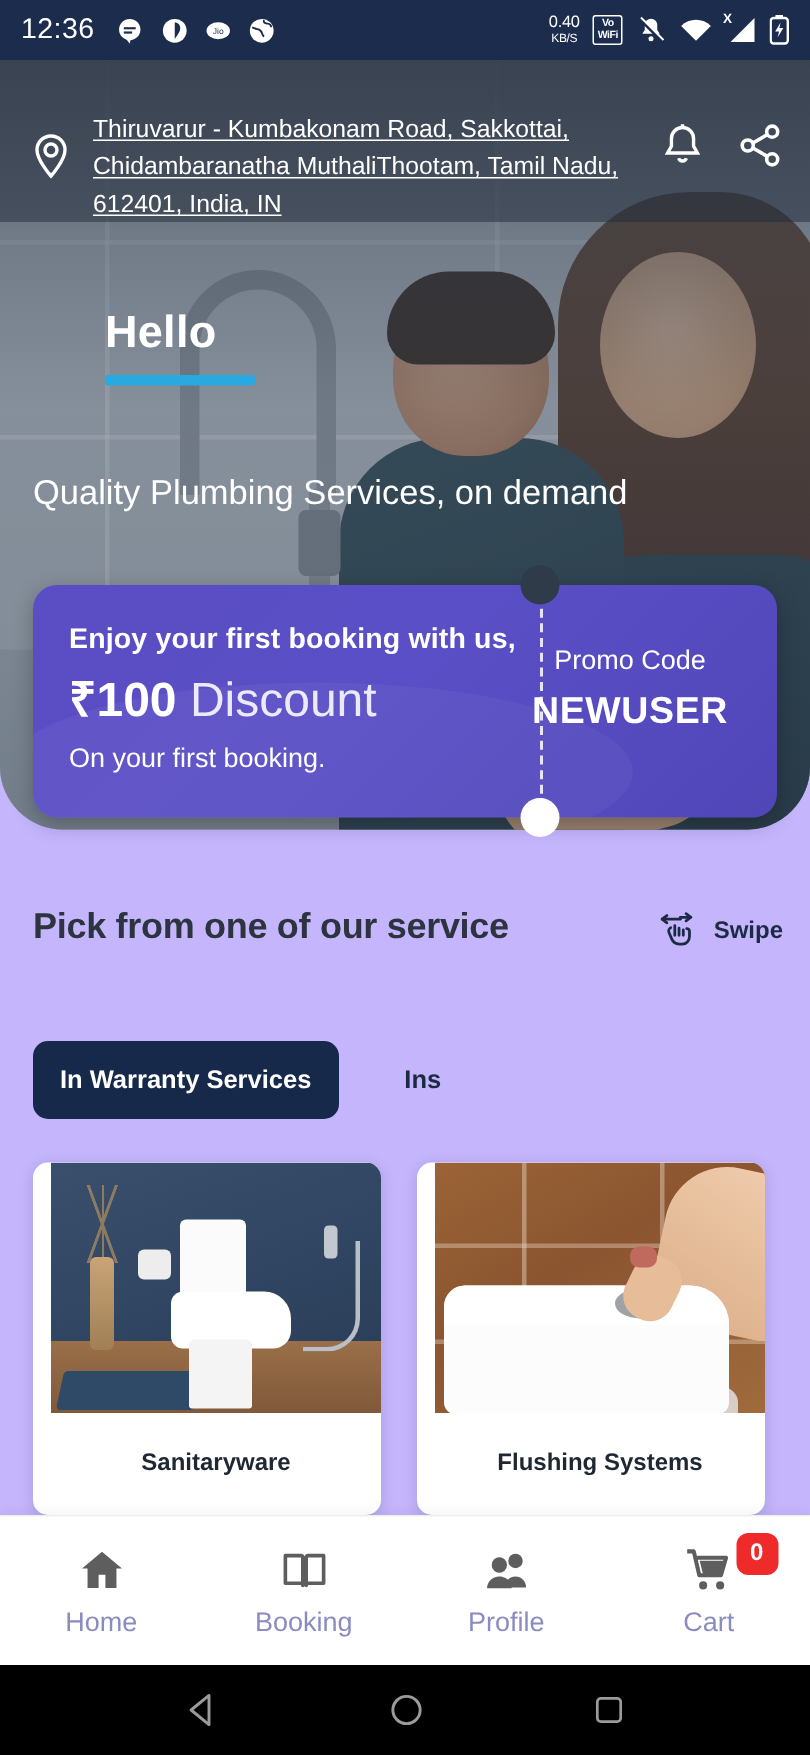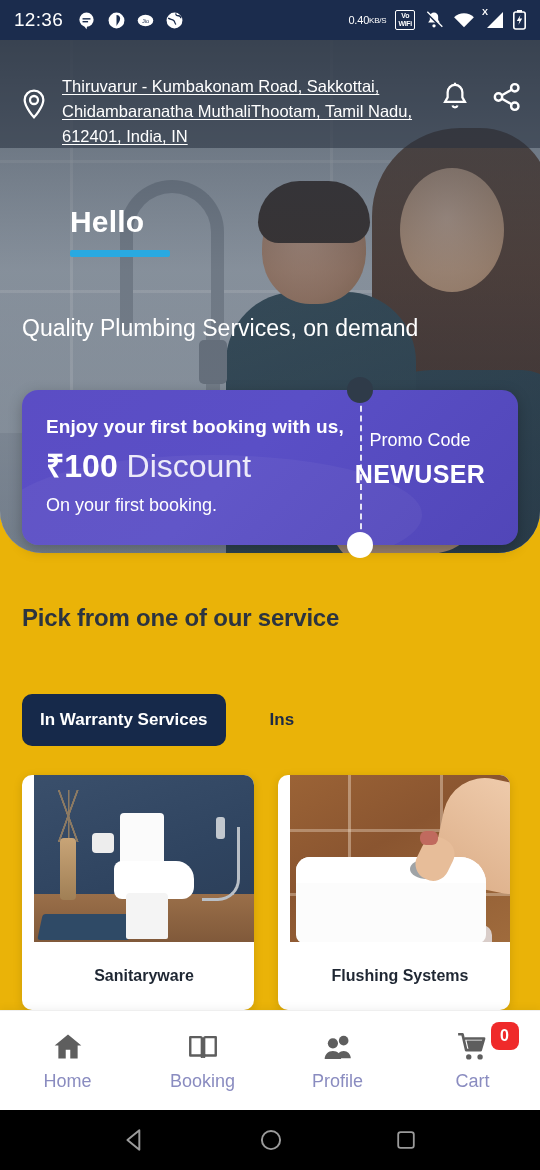--- a/index.html
+++ b/index.html
@@ -2,36 +2,36 @@
 <html><head>
 <meta charset="utf-8">
 <style>
   * { margin:0; padding:0; box-sizing:border-box; }
   html, body {
     width:540px; height:1170px;
     font-family:"Liberation Sans", sans-serif;
     background:#ffffff;
     overflow:hidden;
   }
-  .phone { position:relative; width:540px; height:1170px; background:#eab308; }
+  .phone { position:relative; width:540px; height:1170px; background:#c4b5fd; }
 
   
   .statusbar {
     position:absolute; top:0; left:0; width:540px; height:40px;
     background:#1b2c4d;
     display:flex; align-items:center;
     padding:0 14px;
     color:#ffffff;
   }
   .sb-time { font-size:19px; font-weight:400; letter-spacing:.3px; margin-right:14px; }
   .sb-left-icons { display:flex; align-items:center; gap:11px; }
   .sb-ic { display:block; }
   .sb-spacer { flex:1; }
   .sb-right { display:flex; align-items:center; gap:9px; }
-  .sb-speed { display:flex; flex-direction:row; align-items:center; line-height:1; }
+  .sb-speed { display:flex; flex-direction:column; align-items:center; line-height:1; }
   .sb-speed .n { font-size:11px; letter-spacing:-.2px; }
   .sb-speed .u { font-size:8px; letter-spacing:-.2px; margin-top:1px; }
   .vowifi {
     border:1.5px solid #fff; border-radius:2px;
     font-size:7px; font-weight:700; line-height:8px;
     padding:1px 2px; text-align:center; letter-spacing:-.3px;
   }
   .sig-wrap { position:relative; display:flex; align-items:flex-end; }
   .sig-x { position:absolute; top:-4px; left:-2px; font-size:9px; font-weight:700; }
 
@@ -385,20 +385,30 @@
       <div class="promo-code">NEWUSER</div>
     </div>
   </div>
   <div class="promo" style="background:none;box-shadow:none;overflow:visible;pointer-events:none;">
     <div class="notch notch-top"></div>
     <div class="notch notch-bot"></div>
   </div>
 
   <div class="sec-head">
     <div class="sec-title">Pick from one of our service</div>
+    <div class="swipe-wrap">
+      <svg width="34" height="34" viewBox="0 0 24 24">
+        <path d="M7.5 4.5L5.2 6.2l2.3 1.7" fill="none" stroke="#1d2a45" stroke-width="1.3" stroke-linecap="round" stroke-linejoin="round"></path>
+        <path d="M5.4 6.2h8.4" stroke="#1d2a45" stroke-width="1.3" stroke-linecap="round"></path>
+        <path d="M16.5 3.6l2.3 1.7-2.3 1.7" fill="none" stroke="#1d2a45" stroke-width="1.3" stroke-linecap="round" stroke-linejoin="round"></path>
+        <path d="M18.6 5.3h-4.8" stroke="#1d2a45" stroke-width="1.3" stroke-linecap="round"></path>
+        <path d="M11.2 9.2v4.6M13.2 10.4v3.4M15.2 11.2v2.6M9.3 10.2c-.9.4-1.2 1.5-.8 2.4l1.3 3c.6 1.4 2 2.3 3.5 2.3h1.4c1.9 0 3.4-1.5 3.4-3.4v-2.6c0-.7-.6-1.3-1.3-1.3" fill="none" stroke="#1d2a45" stroke-width="1.3" stroke-linecap="round" stroke-linejoin="round"></path>
+      </svg>
+      <div class="swipe-lbl">Swipe</div>
+    </div>
   </div>
 
   <div class="tabs">
     <div class="tab active">In Warranty Services</div>
     <div class="tab">Ins</div>
   </div>
 
   <div class="cards">
     <div class="card">
       <div class="card-img">

